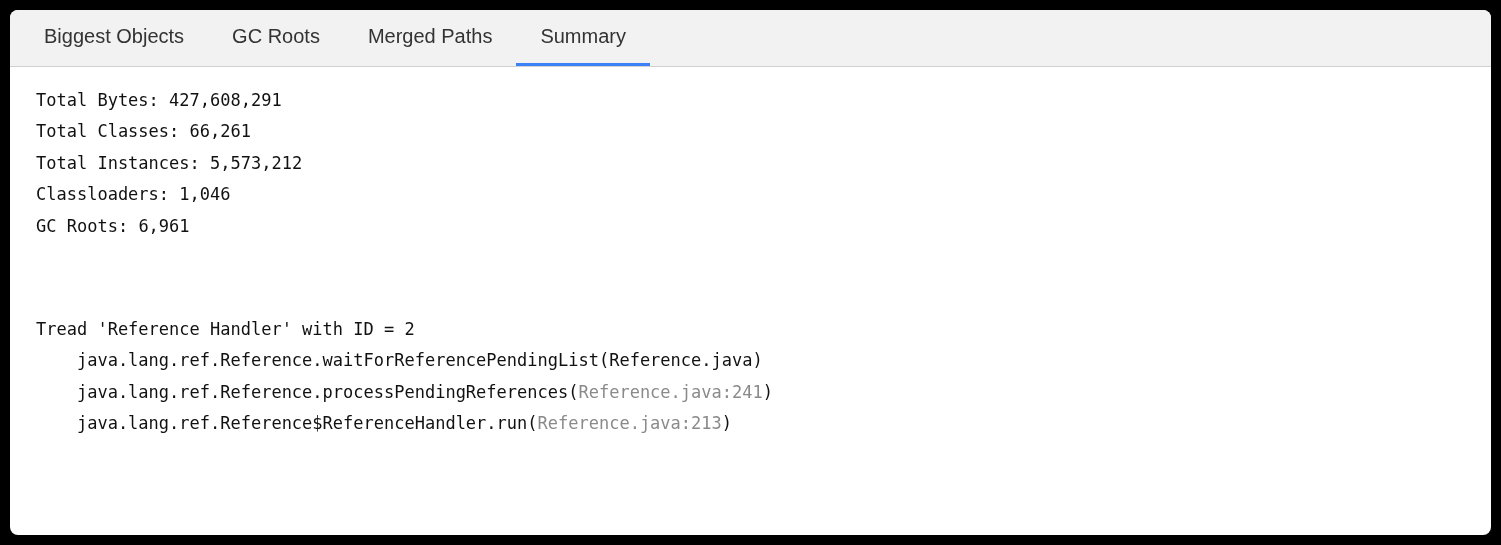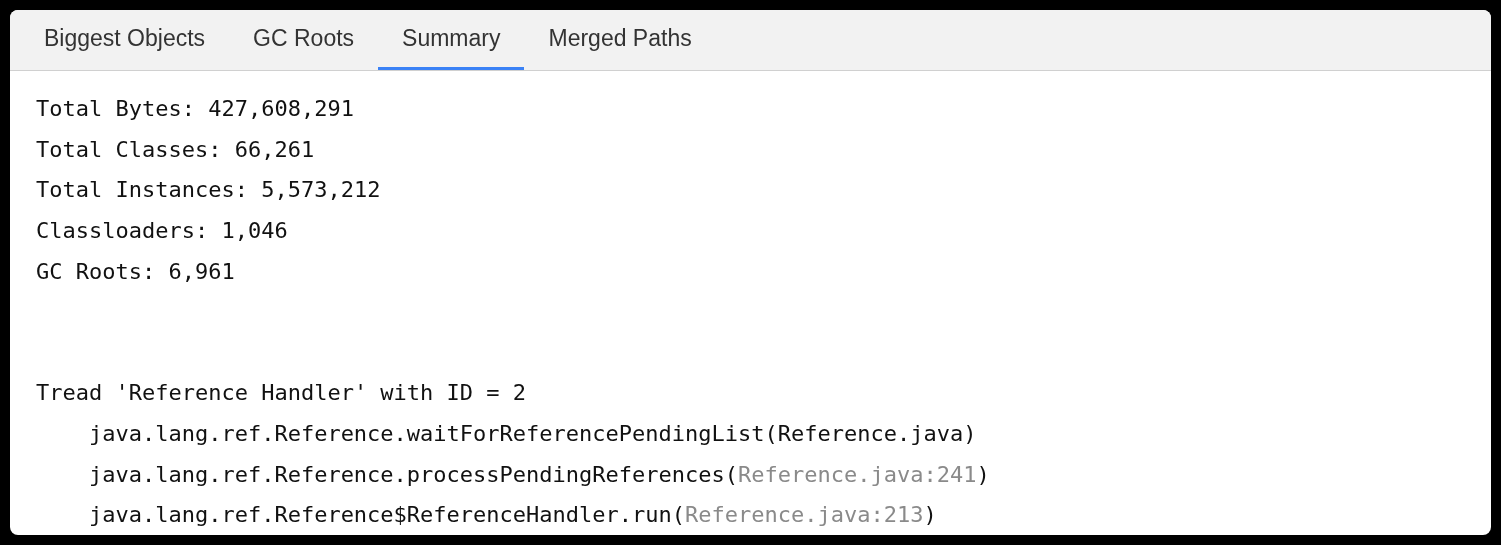--- a/index.html
+++ b/index.html
@@ -24,33 +24,33 @@
     }
     .tab-bar {
       background: #f2f2f2;
       border-bottom: 1px solid #d0d0d0;
       display: flex;
       align-items: stretch;
       padding: 0 10px;
     }
     .tab {
       padding: 15px 24px;
-      font-size: 23px;
+      font-size: 20px;
       color: #333;
       cursor: pointer;
       border-bottom: 3px solid transparent;
       position: relative;
     }
     .tab.active {
       border-bottom: 3px solid #3b82f6;
     }
     .content {
       padding: 18px 26px;
       font-family: "SF Mono", ui-monospace, Menlo, Monaco, Consolas, monospace;
-      font-size: 22px;
+      font-size: 17px;
       line-height: 1.85;
       color: #111;
       white-space: pre;
       overflow: auto;
       flex: 1;
     }
     .stat-line {
       display: block;
     }
     .blank-line {
@@ -69,17 +69,17 @@
       cursor: pointer;
     }
   </style>
 </head>
 <body>
 
 <div class="window">
   <div class="tab-bar">
     <div class="tab">Biggest Objects</div>
     <div class="tab">GC Roots</div>
+    <div class="tab">Merged Paths</div>
     <div class="tab active">Summary</div>
-    <div class="tab">Merged Paths</div>
   </div>
   <div class="content"><span class="stat-line"><span>Total Bytes</span>: <span>427,608,291</span></span><span class="stat-line"><span>Total Classes</span>: <span>66,261</span></span><span class="stat-line"><span>Total Instances</span>: <span>5,573,212</span></span><span class="stat-line"><span>Classloaders</span>: <span>1,046</span></span><span class="stat-line"><span>GC Roots</span>: <span>6,961</span></span><div class="blank-line"></div><span class="thread-header">Tread 'Reference Handler' with ID = 2</span><span class="stack-line"><span>java.lang.ref.Reference.waitForReferencePendingList</span><span>(</span><span>Reference.java</span><span>)</span></span><span class="stack-line"><span>java.lang.ref.Reference.processPendingReferences</span><span>(</span><span class="source-link">Reference.java:241</span><span>)</span></span><span class="stack-line"><span>java.lang.ref.Reference$ReferenceHandler.run</span><span>(</span><span class="source-link">Reference.java:213</span><span>)</span></span></div>
 </div>
 
 </body></html>

